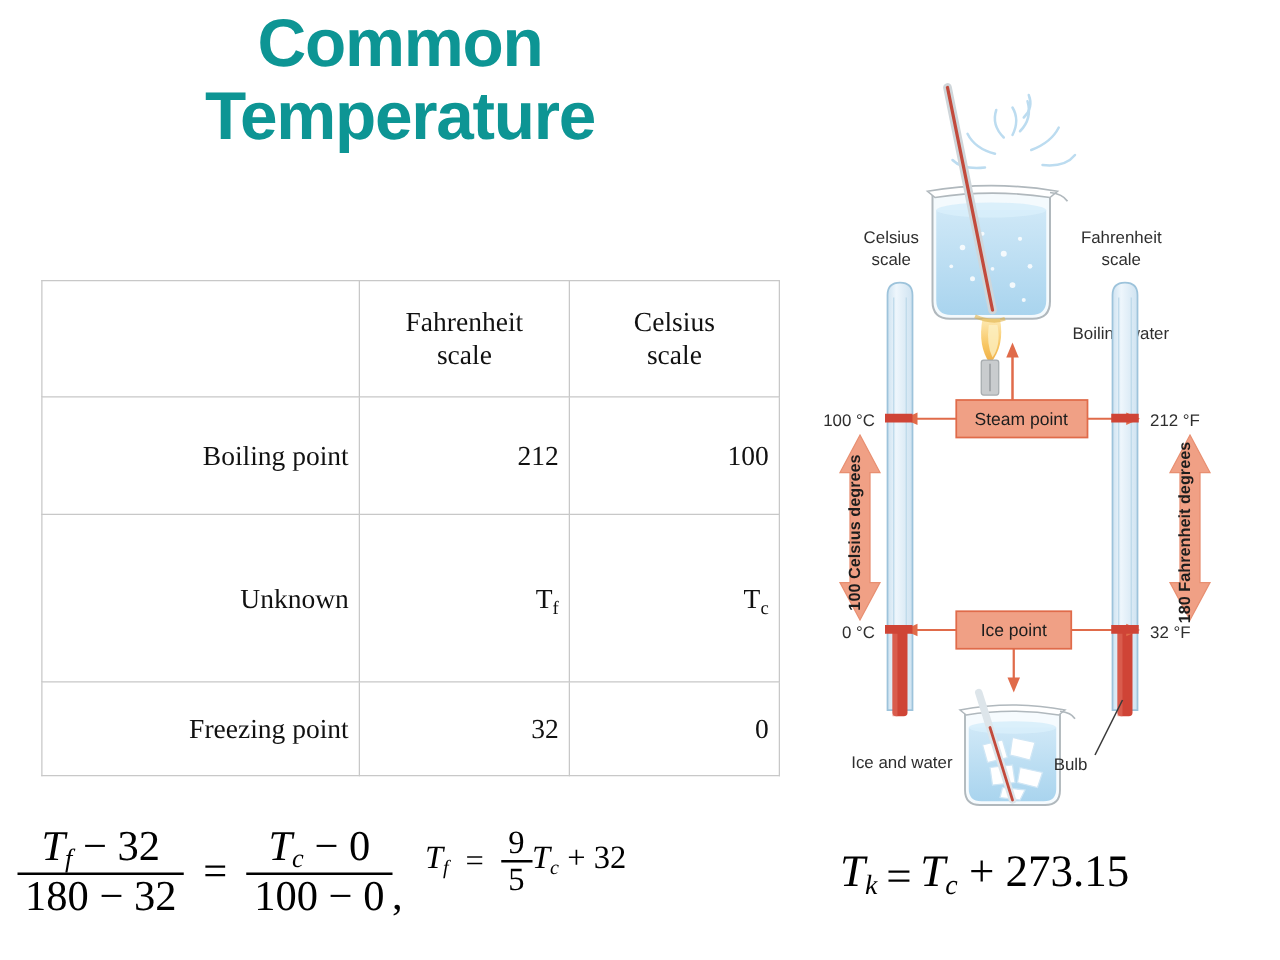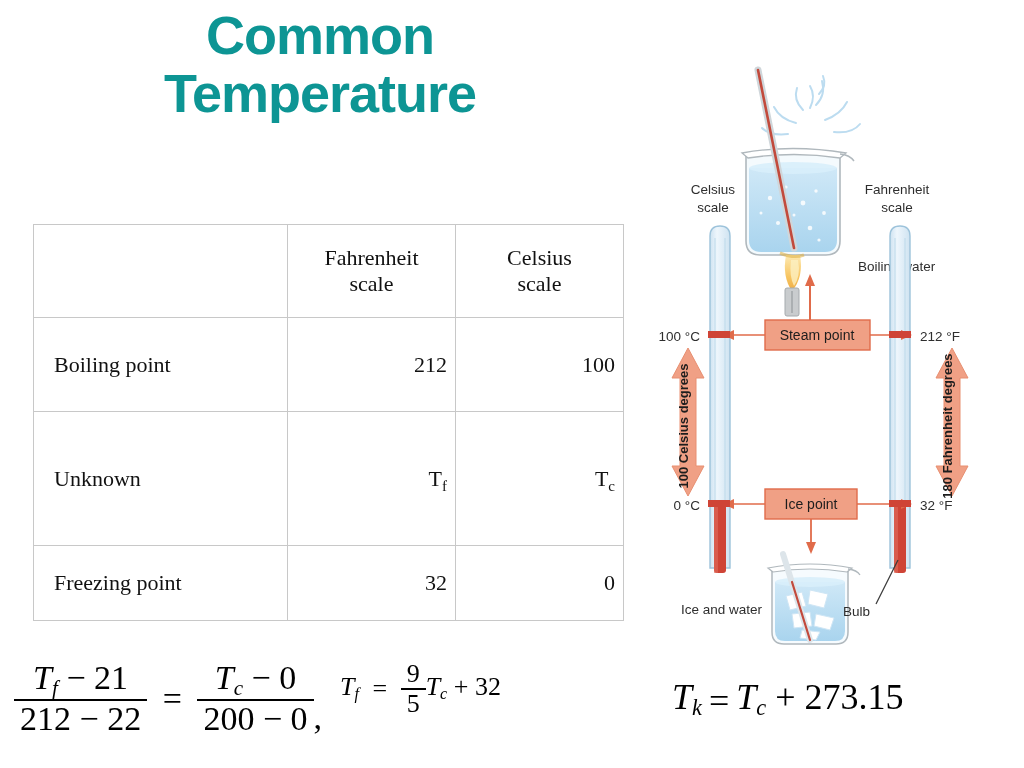--- a/index.html
+++ b/index.html
@@ -43,21 +43,21 @@
     table-layout: fixed;
     font-family: "Liberation Serif", serif;
     color: #111111;
   }
   #scale-table td {
     border: 1px solid #c8c8c8;
     font-size: 22px;
     vertical-align: middle;
     padding: 0 8px;
   }
-  #scale-table .col-label { width: 225px; text-align: left; padding-left: 20px; }
+  #scale-table .col-label { width: 225px; text-align: right; padding-left: 20px; }
   #scale-table .col-val { width: 151px; text-align: right; }
   #scale-table .hdr-row td { height: 92px; text-align: center; line-height: 1.18; }
   #scale-table .row-boil td { height: 93px; }
   #scale-table .row-unknown td { height: 133px; }
   #scale-table .row-freeze td { height: 74px; }
   #scale-table .sub {
     font-size: 15px;
     vertical-align: sub;
     line-height: 0;
   }
@@ -153,27 +153,27 @@
       <tr class="row-freeze">
         <td class="col-label">Freezing point</td>
         <td class="col-val">32</td>
         <td class="col-val">0</td>
       </tr>
     </tbody>
   </table>
 
   <div class="eq" id="eq1">
     <span class="frac">
-      <span class="num"><span class="it">T</span><span class="sb">f</span><span> − 21</span></span>
-      <span class="den">212 − 22</span>
+      <span class="num"><span class="it">T</span><span class="sb">f</span><span> − 32</span></span>
+      <span class="den">180 − 32</span>
     </span>
     <span class="eqsym">=</span>
     <span class="frac">
       <span class="num"><span class="it">T</span><span class="sb">c</span><span> − 0</span></span>
-      <span class="den">200 − 0</span>
+      <span class="den">100 − 0</span>
     </span><span class="comma">,</span>
   </div>
 
   <div class="eq" id="eq2">
     <span class="it">T</span><span class="sb">f</span>
     <span class="eqsym">=</span>
     <span class="frac">
       <span class="num">9</span>
       <span class="den">5</span>
     </span><span class="it">T</span><span class="sb">c</span><span> + 32</span>

